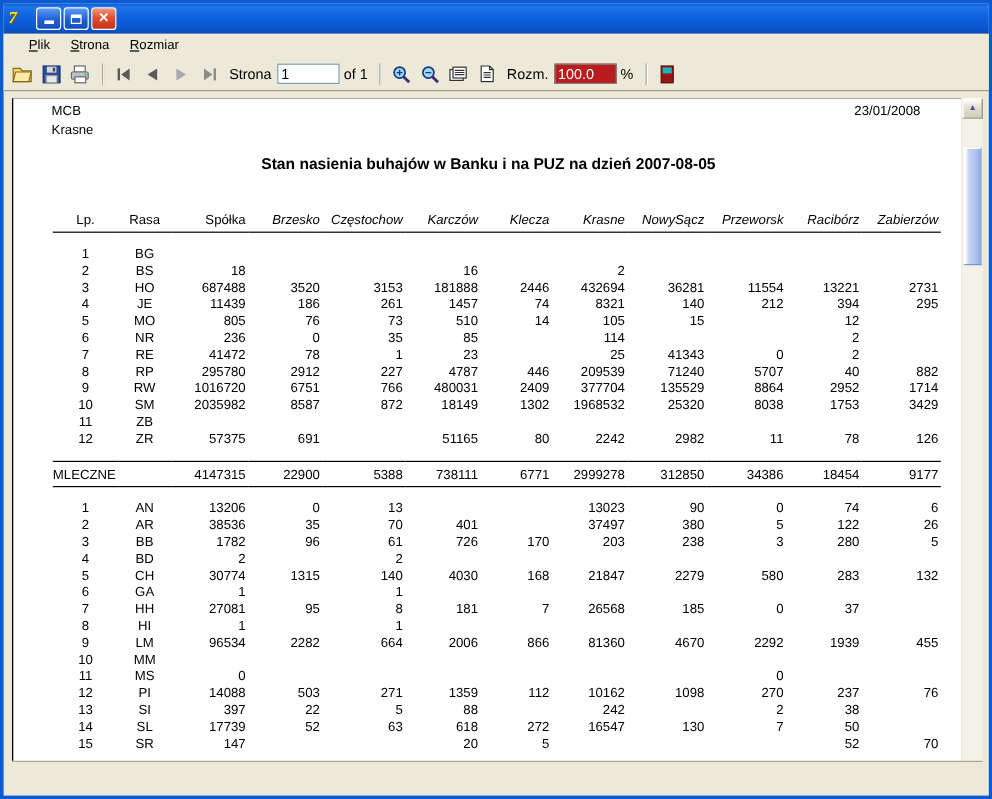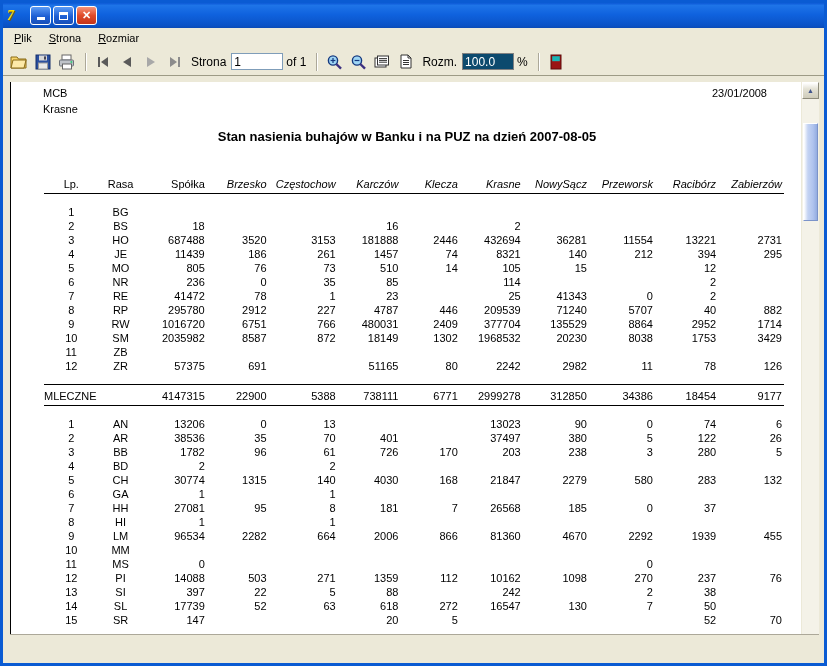--- a/index.html
+++ b/index.html
@@ -46,21 +46,21 @@
   }
   .winbtn.min{background:linear-gradient(180deg,#5C9BF5,#1E5FD4 55%,#174FB8);}
   .winbtn.max{background:linear-gradient(180deg,#5C9BF5,#1E5FD4 55%,#174FB8);}
   .winbtn.close{background:linear-gradient(180deg,#F79479,#E04B2A 50%,#C3341A);}
   .minmark{width:8px;height:3px;background:#fff;margin-top:5px;}
   .maxmark{width:9px;height:8px;border:1px solid #fff;border-top-width:3px;box-sizing:border-box;}
 
   
   #menubar{
     height:19px;background:#ECE9D8;
-    display:flex;align-items:center;padding-left:6px;
+    display:flex;align-items:center;padding-left:16px;
     border-bottom:1px solid #ECE9D8;
   }
   .menuitem{
     font-size:11px;color:#000;padding:2px 8px 2px 5px;margin-right:4px;
     white-space:nowrap;cursor:default;
   }
   .menuitem u{text-decoration:underline;}
 
   
   #toolbar{
@@ -68,21 +68,21 @@
     display:flex;align-items:center;padding-left:5px;
     border-bottom:1px solid #9D9B86;
   }
   .tbicon{width:22px;height:22px;display:flex;align-items:center;justify-content:center;margin-right:2px;cursor:default;}
   .tbsep{width:1px;height:18px;background:#ACA899;margin:0 5px;border-right:1px solid #fff;}
   .tblabel{font-size:12px;color:#000;margin:0 5px 0 3px;white-space:nowrap;}
   .tbfield{
     width:52px;height:17px;background:#fff;border:1px solid #7F9DB9;
     font-size:12px;padding:0 2px;box-sizing:border-box;line-height:15px;
   }
-  .tbfield.sel{background:#0c4a6e;color:#fff;border:1px solid #808080;text-align:left;}
+  .tbfield.sel{background:#b91c1c;color:#fff;border:1px solid #808080;text-align:left;}
 
   
   #client{
     position:absolute;left:3px;top:79px;right:3px;bottom:3px;
     background:#ECE9D8;
   }
   #paperwrap{
     position:absolute;left:4px;top:0px;width:793px;height:555px;
     background:#404040;border:1px solid #000;border-width:0 0 0 1px;
     box-sizing:border-box;overflow:hidden;
@@ -427,21 +427,21 @@
               </tr>
               <tr>
                 <td class="c-lp">10</td>
                 <td class="c-rasa">SM</td>
                 <td>2035982</td>
                 <td>8587</td>
                 <td>872</td>
                 <td>18149</td>
                 <td>1302</td>
                 <td>1968532</td>
-                <td>20230</td>
+                <td>25320</td>
                 <td>8038</td>
                 <td>1753</td>
                 <td>3429</td>
               </tr>
               <tr>
                 <td class="c-lp">11</td>
                 <td class="c-rasa">ZB</td>
                 <td></td>
                 <td></td>
                 <td></td>

